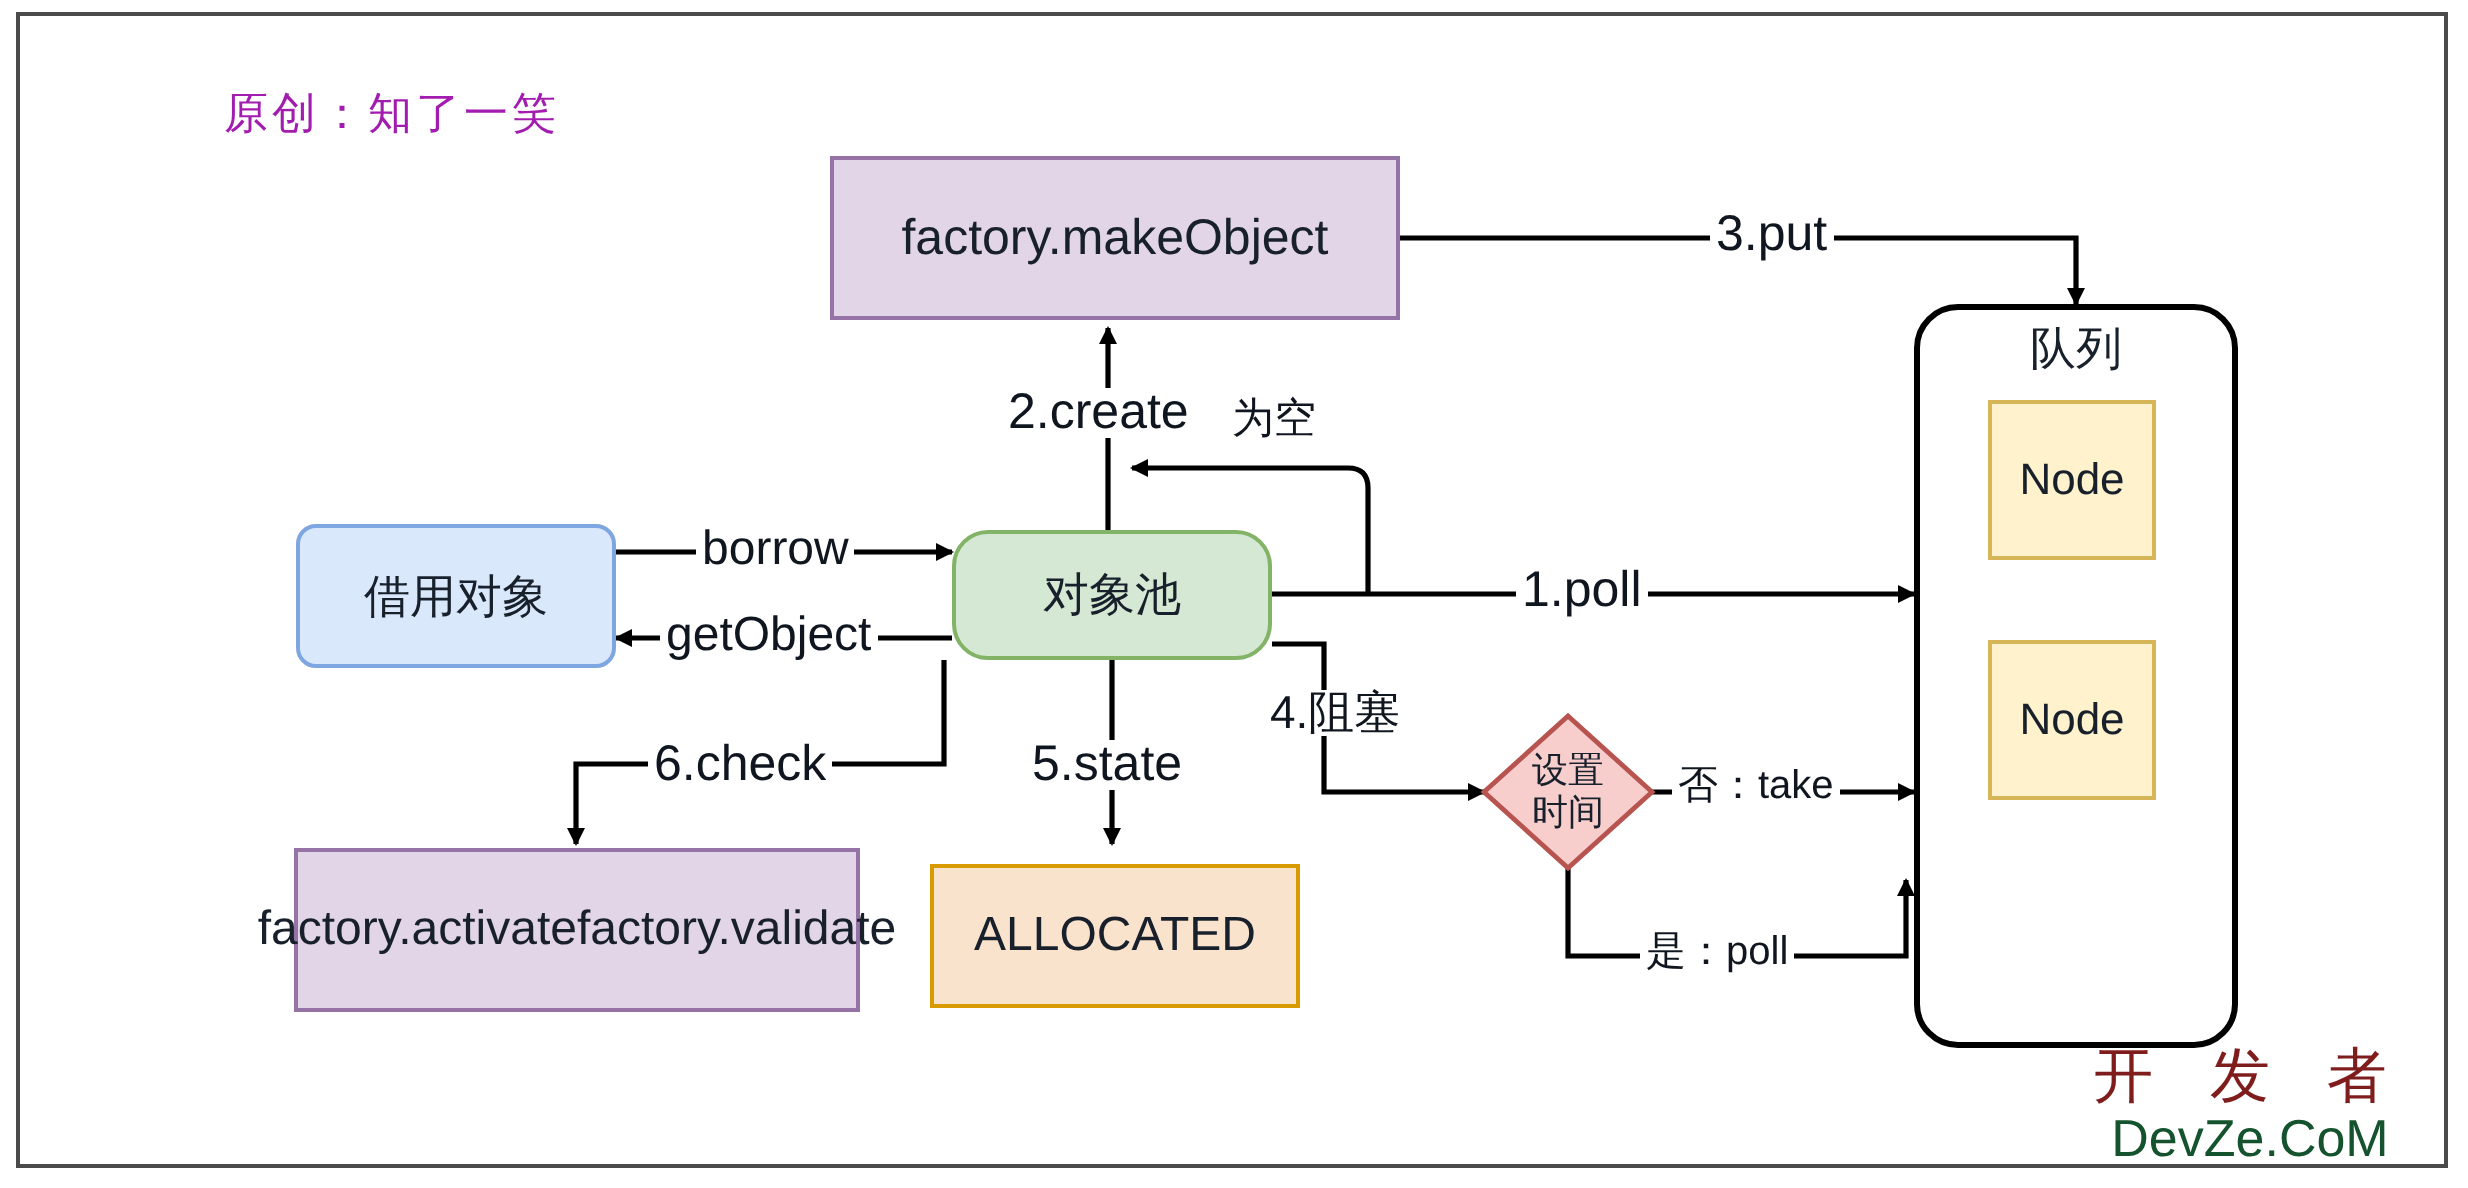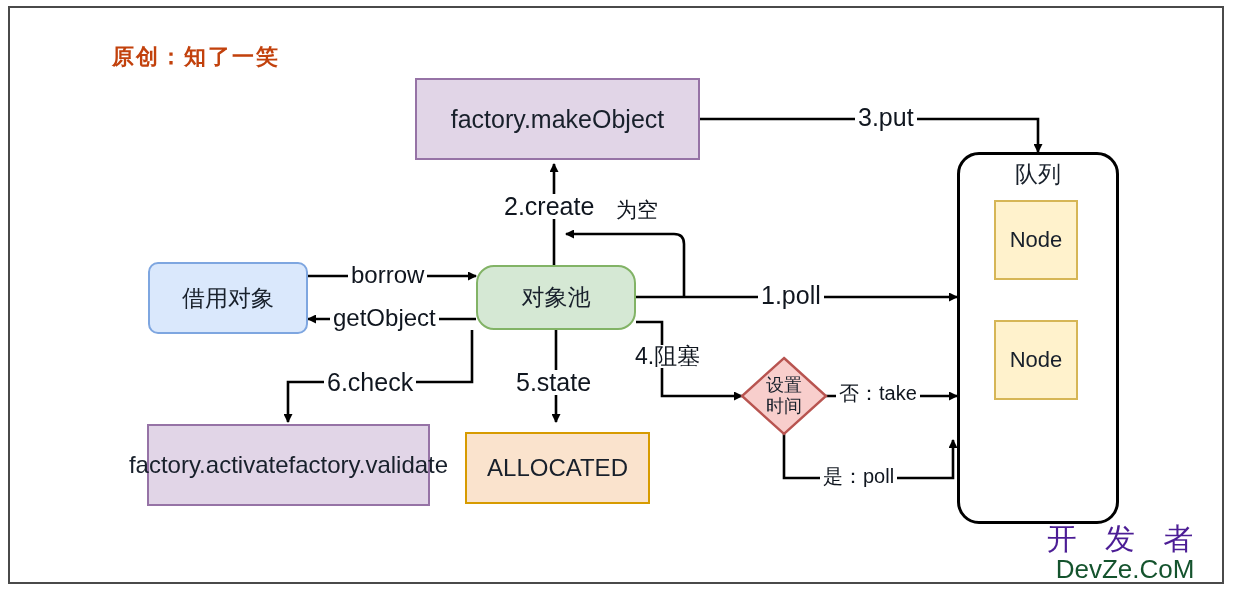--- a/index.html
+++ b/index.html
@@ -80,34 +80,34 @@
     position: absolute;
     color: #10161f;
     background: #ffffff;
     white-space: nowrap;
     padding: 0 3px;
     line-height: 1;
   }
 
   .watermark-tl {
     position: absolute;
-    color: #c2410c;
-    font-weight: bold;
+    color: #a21caf;
+    font-weight: normal;
     white-space: nowrap;
   }
   .watermark-br {
     position: absolute;
     text-align: center;
     color: #2f6fc0;
     line-height: 1;
   }
   .wm-cn {
     font-size: 30px;
     letter-spacing: 10px;
-    color: #4c1d95;
+    color: #7f1d1d;
     font-weight: 500;
     display: block;
   }
   .wm-en {
     font-size: 26px;
     color: #14532d;
     display: block;
     margin-top: 2px;
     letter-spacing: 0px;
   }

